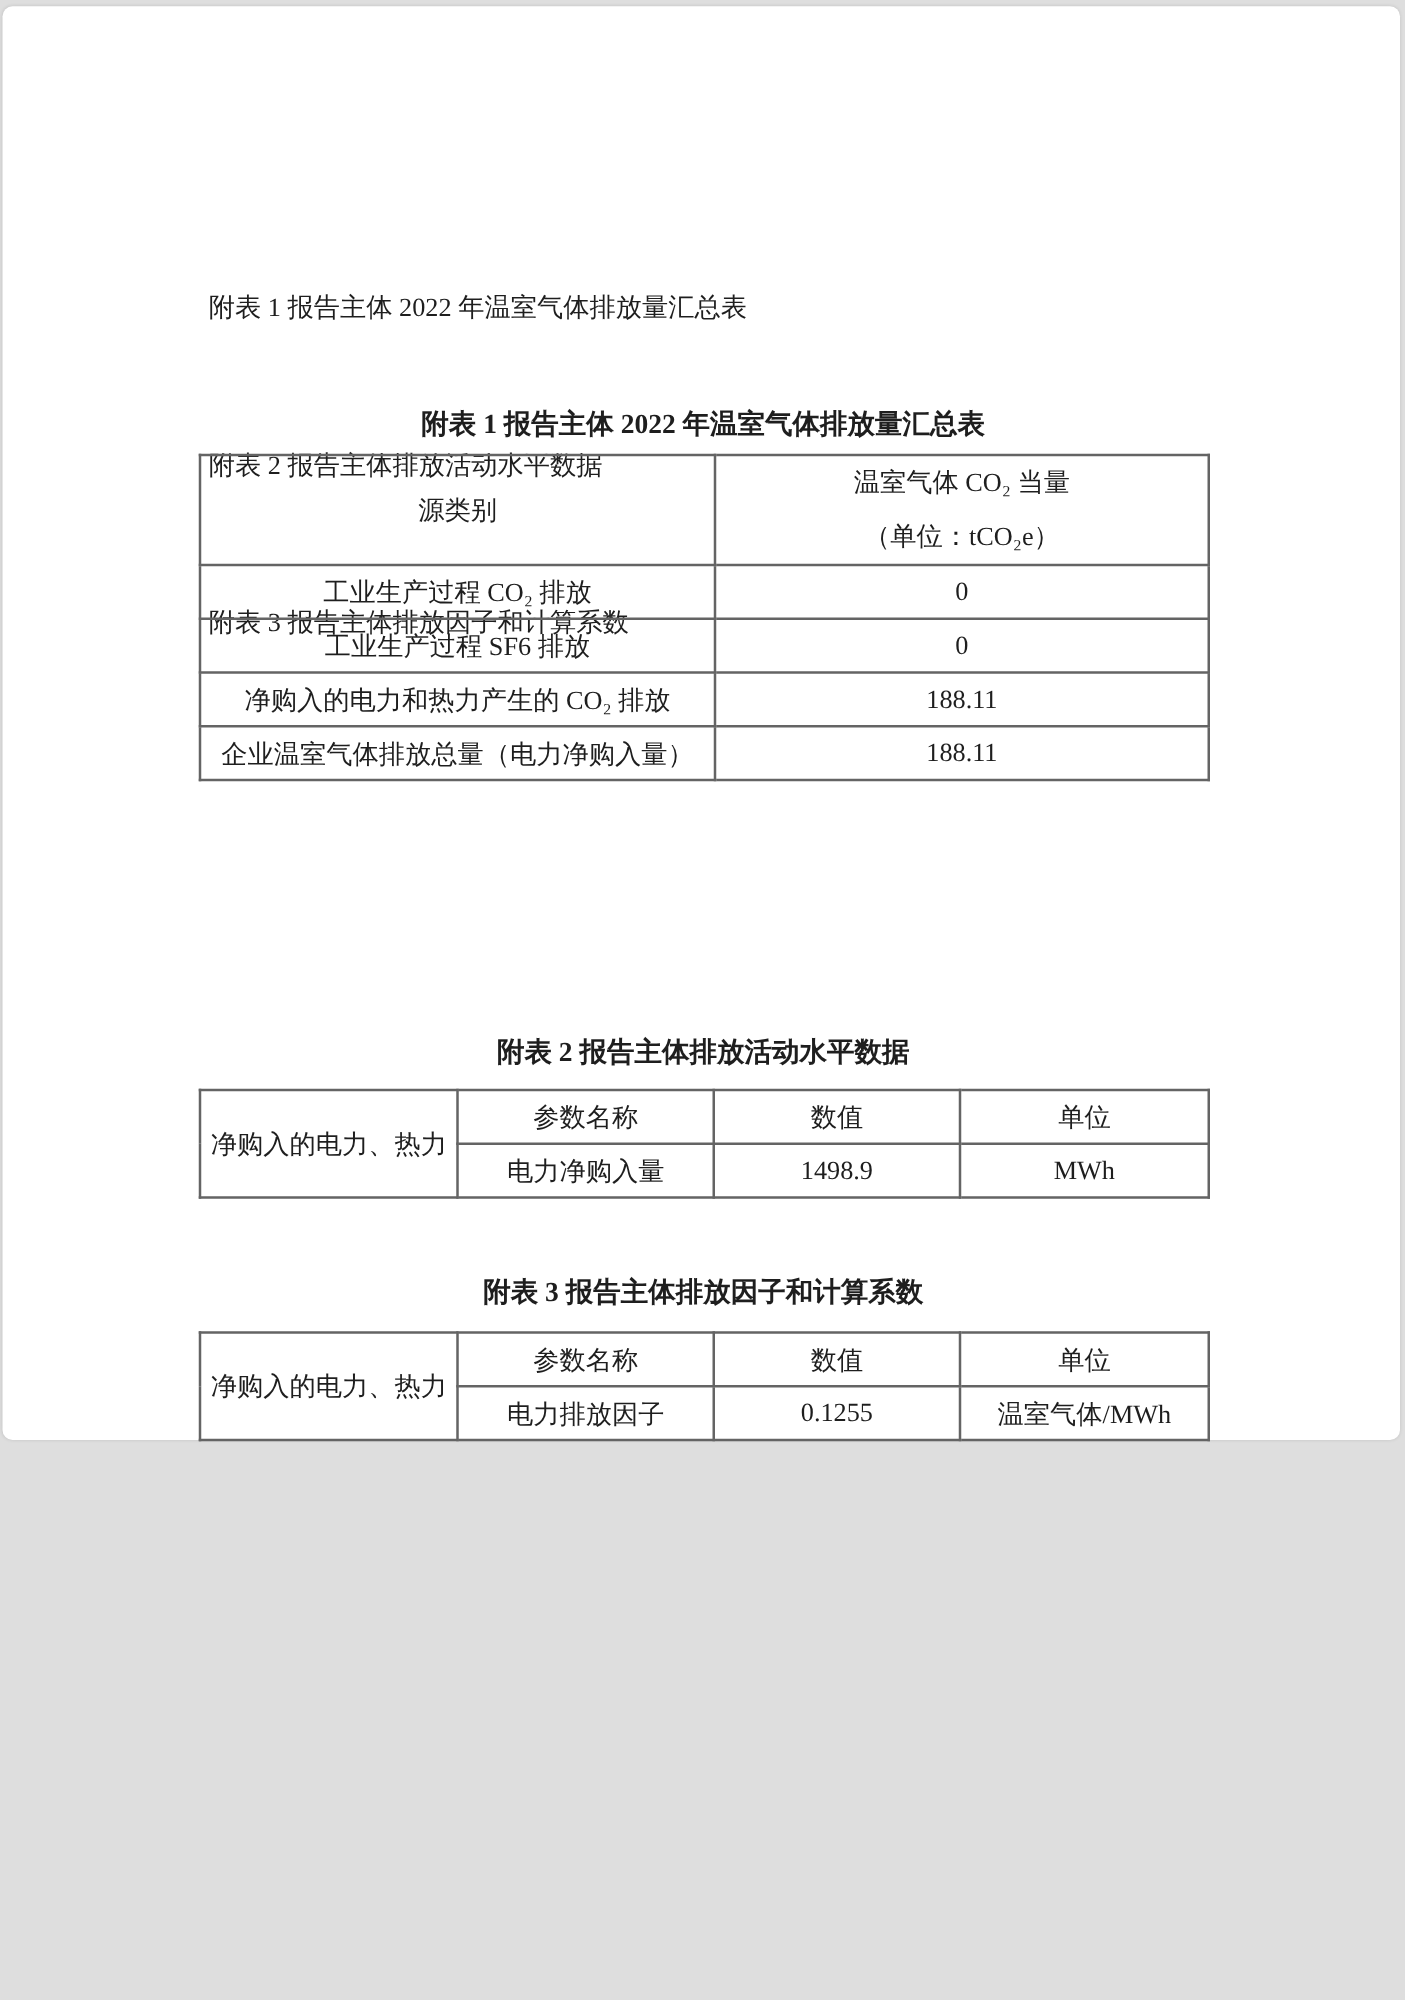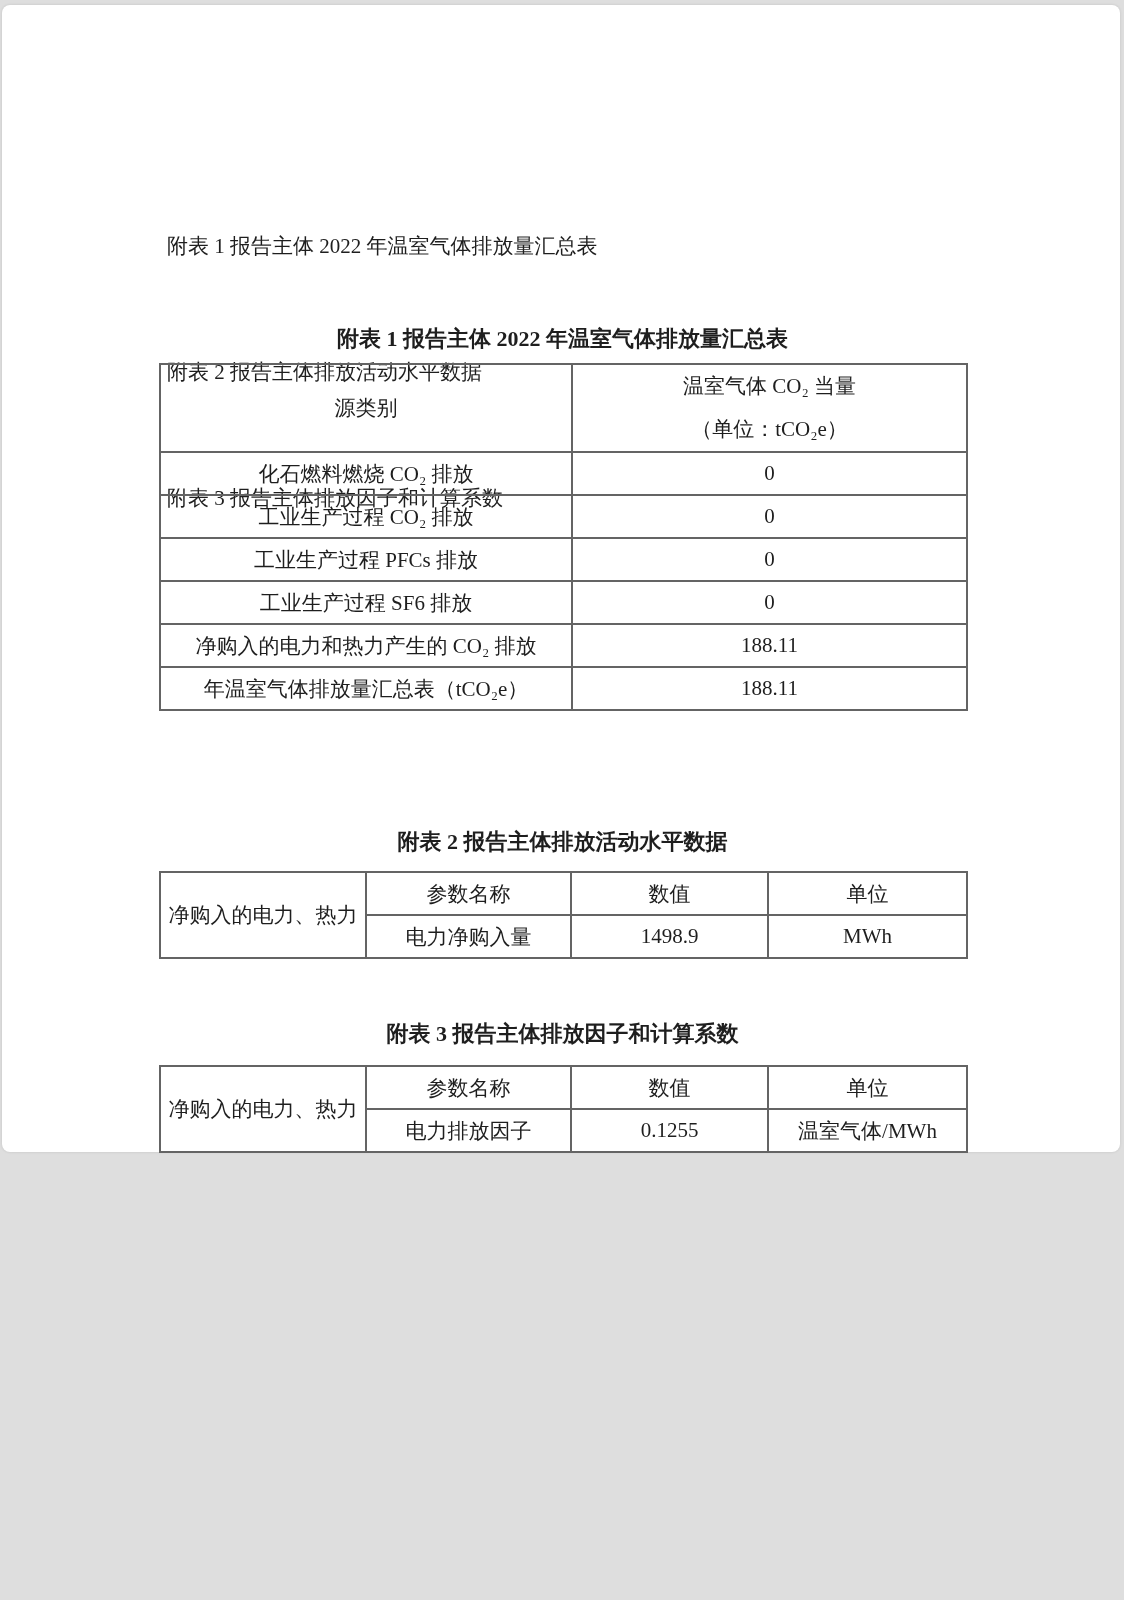--- a/index.html
+++ b/index.html
@@ -80,41 +80,33 @@
       </colgroup>
     <tbody>
       <tr>
         <td class="head">源类别</td>
         <td class="head">
           <div>温室气体 CO₂ 当量</div>
           <div>（单位：tCO₂e）</div>
         </td>
       </tr>
       <tr>
-        <td class="data">化石燃料燃烧 CO₂ 排放</td>
-        <td class="data">0</td>
-      </tr>
-      <tr>
         <td class="data">工业生产过程 CO₂ 排放</td>
-        <td class="data">0</td>
-      </tr>
-      <tr>
-        <td class="data">工业生产过程 PFCs 排放</td>
         <td class="data">0</td>
       </tr>
       <tr>
         <td class="data">工业生产过程 SF6 排放</td>
         <td class="data">0</td>
       </tr>
       <tr>
         <td class="data">净购入的电力和热力产生的 CO₂ 排放</td>
         <td class="data">188.11</td>
       </tr>
       <tr>
-        <td class="data">年温室气体排放量汇总表（tCO₂e）</td>
+        <td class="data">企业温室气体排放总量（电力净购入量）</td>
         <td class="data">188.11</td>
       </tr>
     </tbody>
   </table>
 
   <div class="tbl-title t2-title">附表 2 报告主体排放活动水平数据</div>
 
   <table class="t2">
     <colgroup>
         <col style="width:206px">

